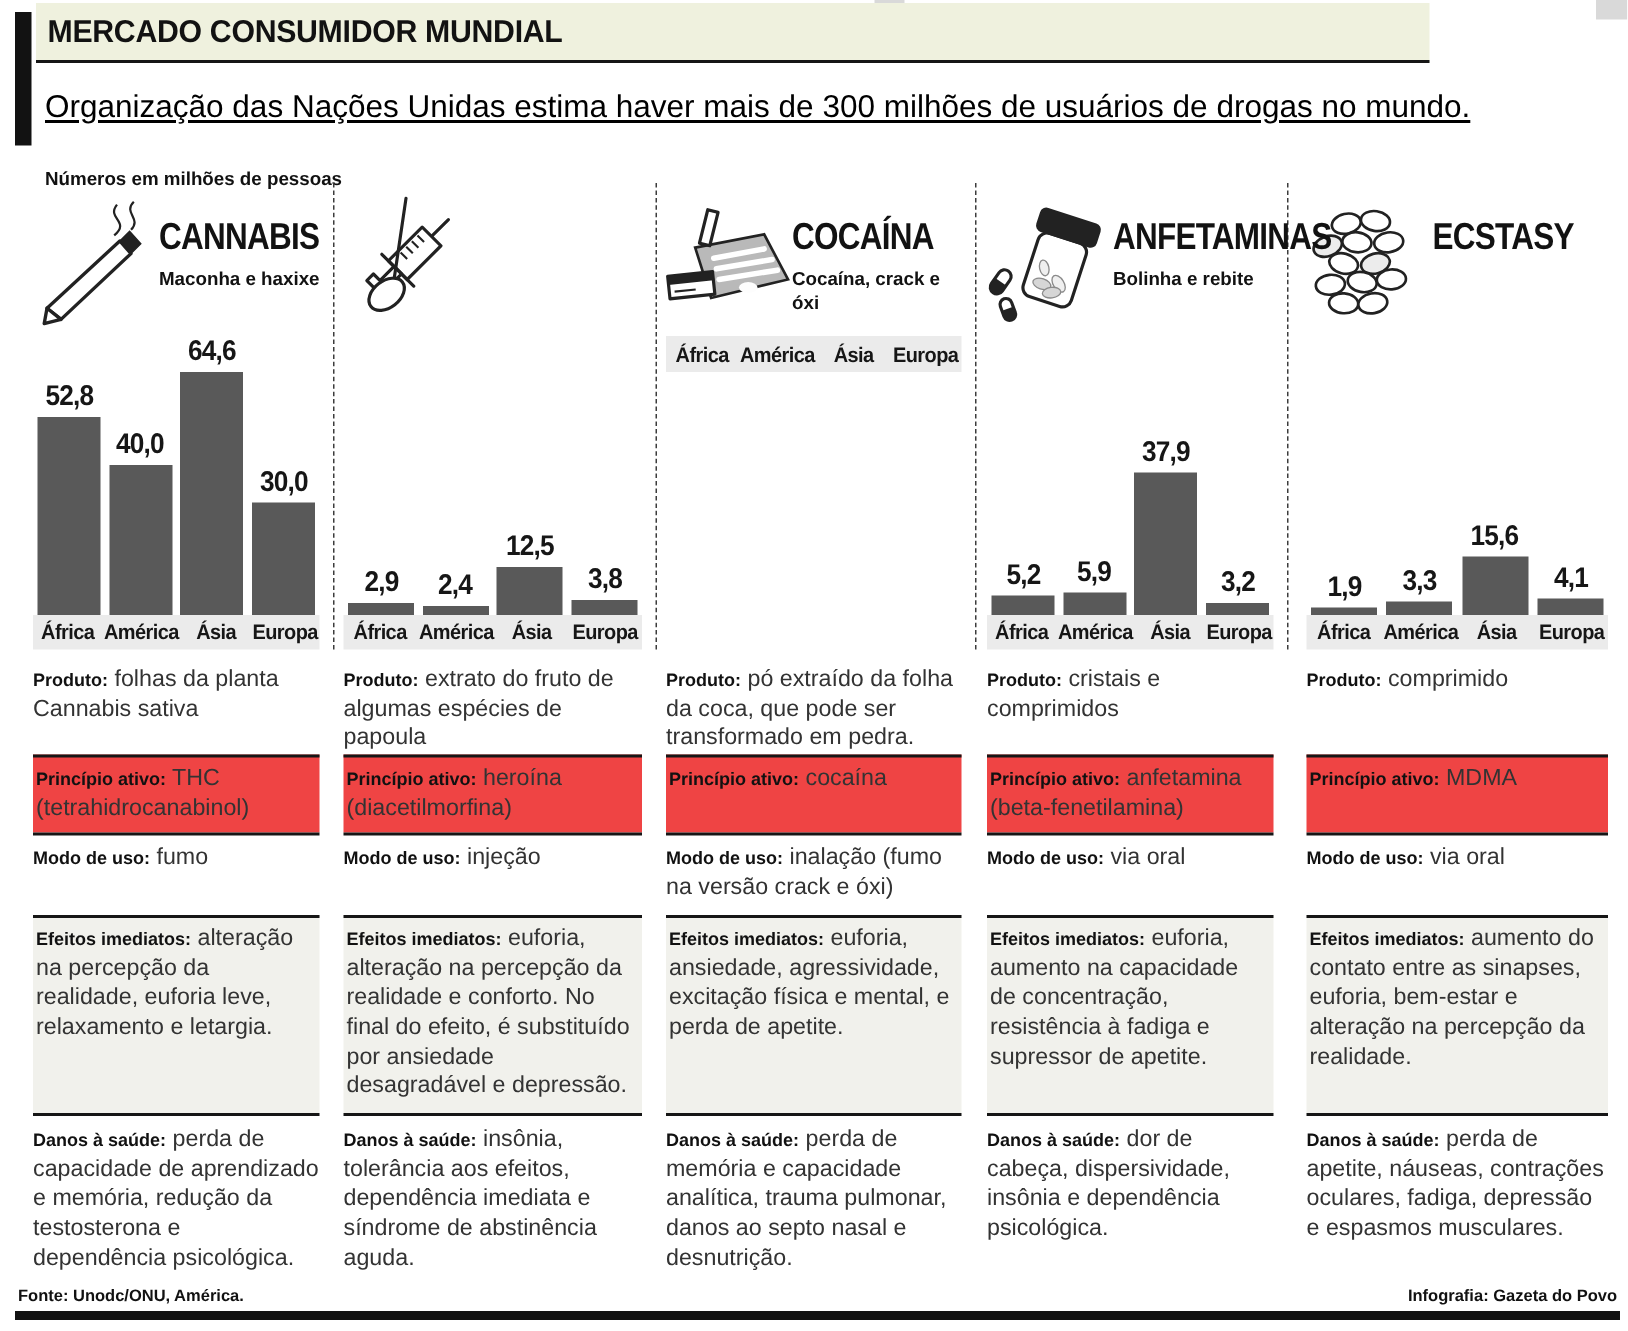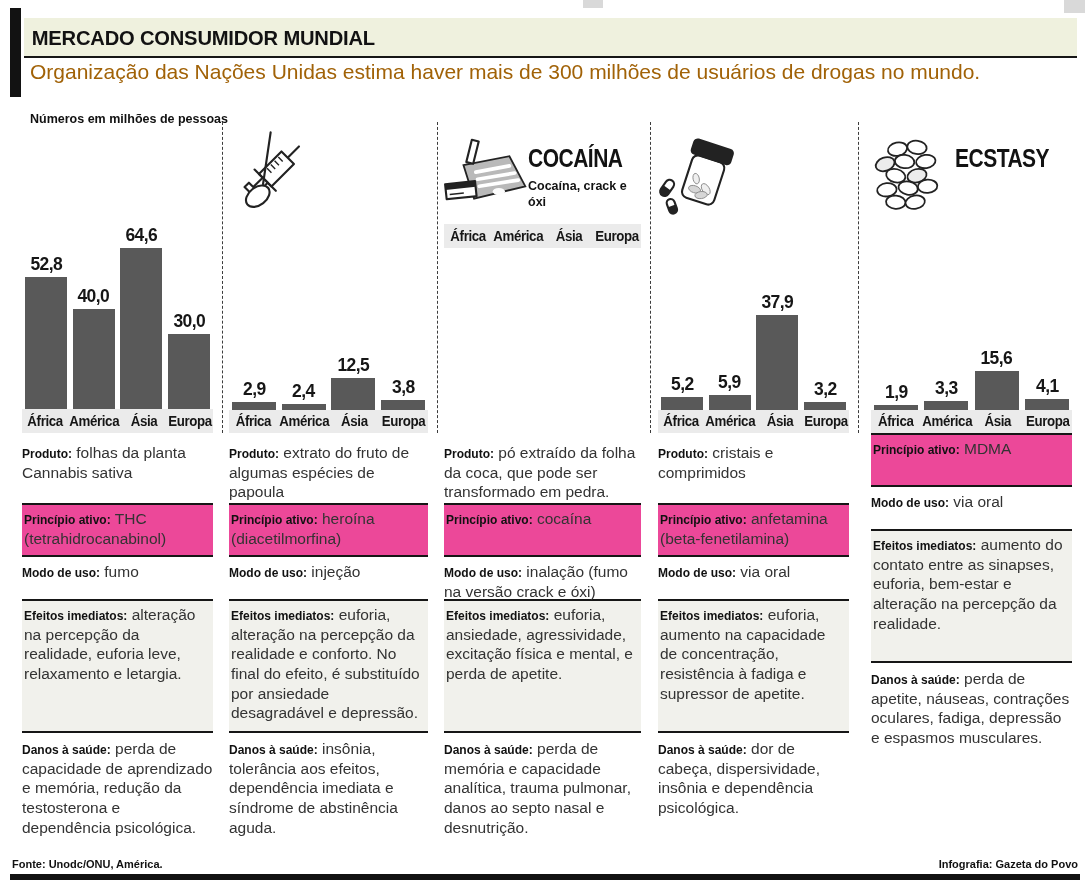--- a/index.html
+++ b/index.html
@@ -4,25 +4,25 @@
 <style>
   html,body { margin:0; padding:0; background:#fff; }
   body { width:1085px; height:887px; font-family:"Liberation Sans",sans-serif; }
   .page { position:relative; width:1085px; height:887px; overflow:hidden; background:#fff; }
 
   .artifact { position:absolute; background:#d9d9d9; }
   .artifact-center { left:583px; top:0; width:20px; height:8px; }
   .artifact-right  { left:1064px; top:0; width:21px; height:13px; }
 
   .left-bar { position:absolute; left:10px; top:8px; width:11px; height:89px; background:#121212; }
-  .band { position:absolute; left:24px; top:18px; width:1053px; height:40px; background:#eff1de;
+  .band { position:absolute; left:24px; top:2px; width:929px; height:40px; background:#eff1de;
           border-bottom:2px solid #161616; box-sizing:border-box; }
   .band h1 { margin:0; padding:8px 0 0 8px; font-size:21px; font-weight:bold; color:#121212;
              letter-spacing:-0.2px; transform:scaleX(0.96); transform-origin:left top; }
-  .subtitle { position:absolute; left:30px; top:60px; width:1030px; font-size:21px; color:#a16207; }
+  .subtitle { position:absolute; left:30px; top:60px; width:1030px; font-size:21px; color:#000000;text-decoration:underline; }
   .units-note { position:absolute; left:30px; top:112px; font-size:12.5px; font-weight:bold; color:#111; }
 
   .columns { position:absolute; left:22px; top:130px; display:flex; }
   .col { box-sizing:border-box; padding-right:9px; }
   .col-0 { width:200px; }
   .col-1 { width:215px; padding-left:7px; }
   .col-2 { width:213px; padding-left:7px; }
   .col-3 { width:208px; padding-left:8px; }
   .col-4 { width:219px; padding-left:13px; padding-right:5px; }
 
@@ -44,22 +44,22 @@
              margin-bottom:2px; transform:scaleX(0.92); white-space:nowrap; }
   .bar { width:88%; background:#595959; }
   .axis { display:flex; height:24px; background:#ebebeb; align-items:center; }
   .axis-label { flex:1; text-align:center; font-size:14px; font-weight:bold; color:#161616;
                 letter-spacing:-0.4px; transform:scaleX(0.95); white-space:nowrap; }
 
   .sec { box-sizing:border-box; }
   .sec p { margin:0; font-size:15.5px; line-height:1.27; color:#333; }
   .sec .lbl { font-size:12px; font-weight:bold; color:#111; }
   .sec-produto  { height:70px;  padding-top:10px; }
-  .sec-principio{ height:52px;  border-top:2px solid #161616; background:#ec4899; padding:4px 3px 0 2px; }
-  .sec-modo     { height:44px;  border-top:2px solid #161616; padding-top:5px; }
+  .sec-principio{ height:52px;  border-top:2px solid #161616; background:#ef4444; padding:4px 3px 0 2px; }
+  .sec-modo     { height:55px;  border-top:2px solid #161616; padding-top:5px; }
   .sec-efeitos  { height:132px; border-top:2px solid #161616; background:#f1f1ec; padding:4px 3px 0 2px; }
   .sec-danos    { height:122px; border-top:2px solid #161616; padding-top:6px; }
 
   .footer { position:absolute; left:12px; right:7px; top:858px; display:flex;
             justify-content:space-between; font-size:11px; font-weight:bold; color:#111; }
   .bottom-bar { position:absolute; left:10px; top:874px; width:1070px; height:6px; background:#121212; }
 
   .ink { stroke:#222; stroke-width:2.4; fill:#fff; stroke-linejoin:round; stroke-linecap:round; }
   .ink-thin { stroke:#222; stroke-width:1.6; fill:none; }
 </style>
@@ -80,20 +80,35 @@
 
   <div class="divider div-1"></div>
   <div class="divider div-2"></div>
   <div class="divider div-3"></div>
   <div class="divider div-4"></div>
 
   <div class="columns">
 
     <div class="col col-0">
       <div class="top-block">
+        <div class="col-header">
+          <div class="icon">
+            <svg viewBox="0 0 90 95">
+              <path class="ink-thin" d="M70 22 C78 14 64 10 72 2" stroke="#9a9a9a"></path>
+              <path class="ink-thin" d="M58 26 C70 16 52 14 60 4" stroke="#bdbdbd"></path>
+              <path class="ink" d="M10 78 L62 30 L70 39 L20 86 Z"></path>
+              <path d="M62 30 L70 39 L77 32 L69 23 Z" fill="#222" stroke="#222"></path>
+              <path class="ink" d="M10 78 L20 86 L8 89 Z" fill="#e8e8e8"></path>
+            </svg>
+          </div>
+          <div class="titles">
+            <div class="col-title">CANNABIS</div>
+            <div class="col-sub">Maconha e haxixe</div>
+          </div>
+        </div>
         <div class="chart">
           <div class="bar-group">
               <div class="bar-val">52,8</div>
               <div class="bar" style="height: 132px;"></div>
             </div>
           <div class="bar-group">
               <div class="bar-val">40,0</div>
               <div class="bar" style="height: 100px;"></div>
             </div>
           <div class="bar-group">
@@ -253,20 +268,24 @@
               </g>
               <g transform="rotate(35 10 62)">
                 <rect class="ink" x="4" y="50" width="10" height="20" rx="5"></rect>
                 <path d="M4 60 h10 v5 a5 5 0 0 1 -10 0 Z" fill="#222"></path>
               </g>
               <g transform="rotate(-20 16 80)">
                 <rect class="ink" x="11" y="72" width="9" height="17" rx="4.5"></rect>
                 <path d="M11 80 h9 v4.5 a4.5 4.5 0 0 1 -9 0 Z" fill="#222"></path>
               </g>
             </svg>
+          </div>
+          <div class="titles">
+            <div class="col-title">ANFETAMINAS</div>
+            <div class="col-sub">Bolinha e rebite</div>
           </div>
         </div>
         <div class="chart">
           <div class="bar-group">
               <div class="bar-val">5,2</div>
               <div class="bar" style="height: 13px;"></div>
             </div>
           <div class="bar-group">
               <div class="bar-val">5,9</div>
               <div class="bar" style="height: 14.75px;"></div>
@@ -348,20 +367,23 @@
               <div class="bar" style="height: 10.25px;"></div>
             </div>
         </div>
         <div class="axis">
           <div class="axis-label">África</div>
           <div class="axis-label">América</div>
           <div class="axis-label">Ásia</div>
           <div class="axis-label">Europa</div>
         </div>
       </div>
+      <div class="sec sec-produto">
+          <p><span class="lbl">Produto:</span> <span class="val">comprimido</span></p>
+        </div>
       <div class="sec sec-principio">
           <p><span class="lbl">Princípio ativo:</span> <span class="val">MDMA</span></p>
         </div>
       <div class="sec sec-modo">
           <p><span class="lbl">Modo de uso:</span> <span class="val">via oral</span></p>
         </div>
       <div class="sec sec-efeitos">
           <p><span class="lbl">Efeitos imediatos:</span> <span class="val">aumento do contato entre as sinapses, euforia, bem-estar e alteração na percepção da realidade.</span></p>
         </div>
       <div class="sec sec-danos">

